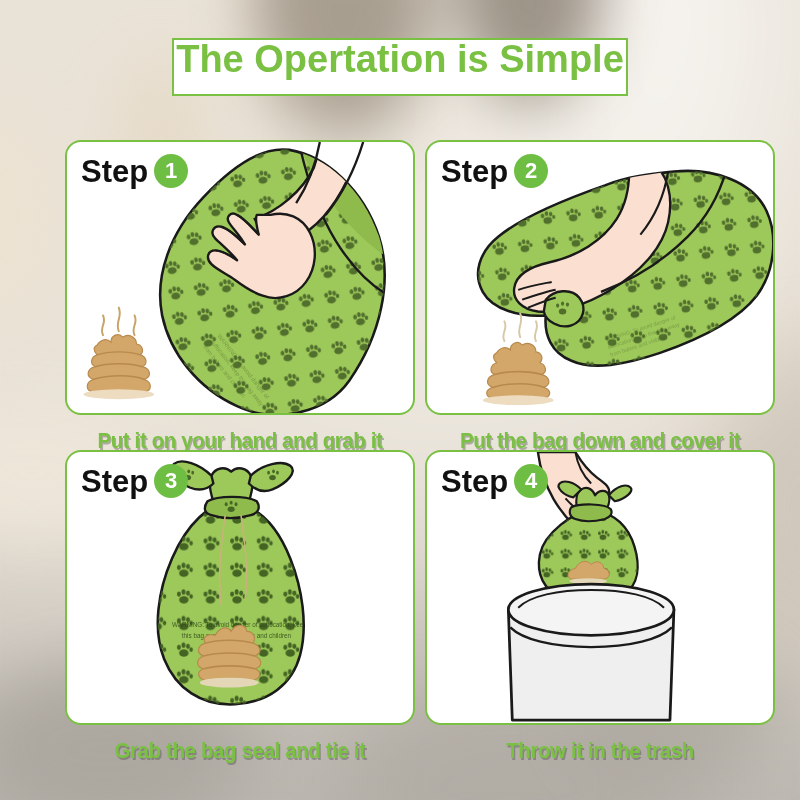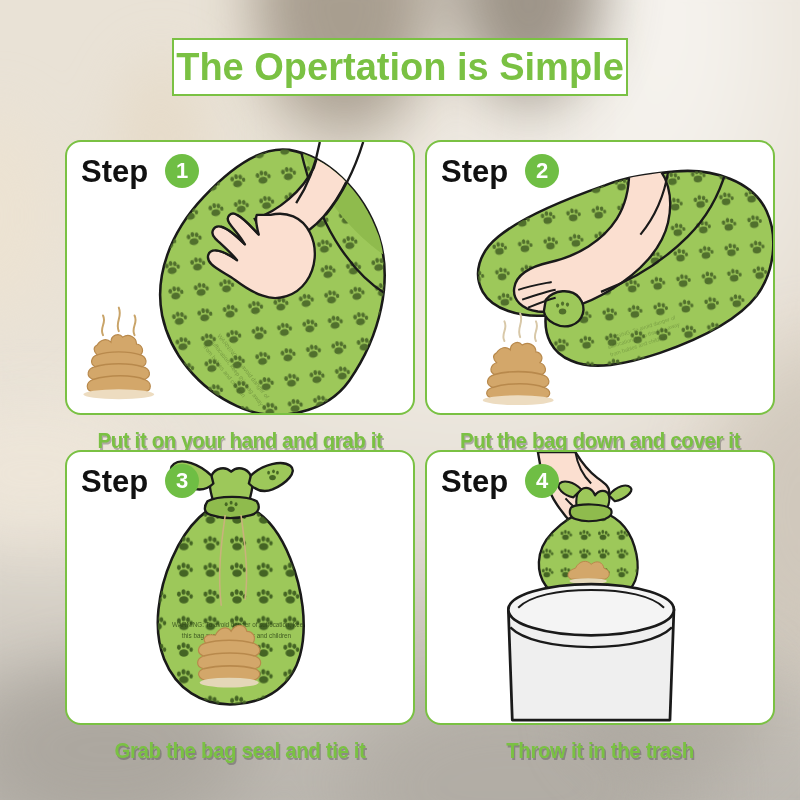--- a/index.html
+++ b/index.html
@@ -36,21 +36,21 @@
       radial-gradient(ellipse 90px 160px at 6% 30%, #efe3cf 0 45%, rgba(239,227,207,0) 80%),
       radial-gradient(ellipse 70px 130px at 24% 22%, #e4d6bf 0 45%, rgba(228,214,191,0) 80%),
       radial-gradient(ellipse 120px 90px at 34% 72%, #cfc6b8 0 45%, rgba(207,198,184,0) 80%),
       radial-gradient(ellipse 150px 110px at 80% 84%, #a7a29a 0 45%, rgba(167,162,154,0) 80%);
   }
 
   
   .title-box{
     position:absolute;left:172px;top:38px;width:456px;height:58px;
     background:#ffffff;border:2px solid #7ac143;
-    display:flex;align-items:center;justify-content:center;
+    display:flex;align-items:flex-start;justify-content:center;
     box-sizing:border-box;
   }
   .title-box .t{
     color:#7ac143;font-size:38px;font-weight:bold;line-height:1;
     letter-spacing:0px;white-space:nowrap;
     font-family:"Liberation Sans", sans-serif;
   }
 
   
   .grid{position:absolute;left:0;top:140px;width:800px;height:650px;}
@@ -62,21 +62,21 @@
 
   .card{
     position:relative;width:350px;height:275px;
     background:#fff;border:2px solid #7ac143;border-radius:16px;
     box-sizing:border-box;overflow:hidden;
   }
   .card svg{position:absolute;left:0;top:0;width:100%;height:100%;}
 
   .step-badge{
     position:absolute;left:14px;top:12px;z-index:5;
-    display:flex;align-items:center;gap:17px;
+    display:flex;align-items:center;gap:6px;
   }
   .step-word{
     font-size:31px;font-weight:bold;color:#111;line-height:1;
     font-family:"Liberation Sans", sans-serif;
   }
   .step-num{
     width:34px;height:34px;border-radius:50%;background:#6fbe44;
     color:#fff;font-size:22px;font-weight:bold;
     display:flex;align-items:center;justify-content:center;
     line-height:1;

